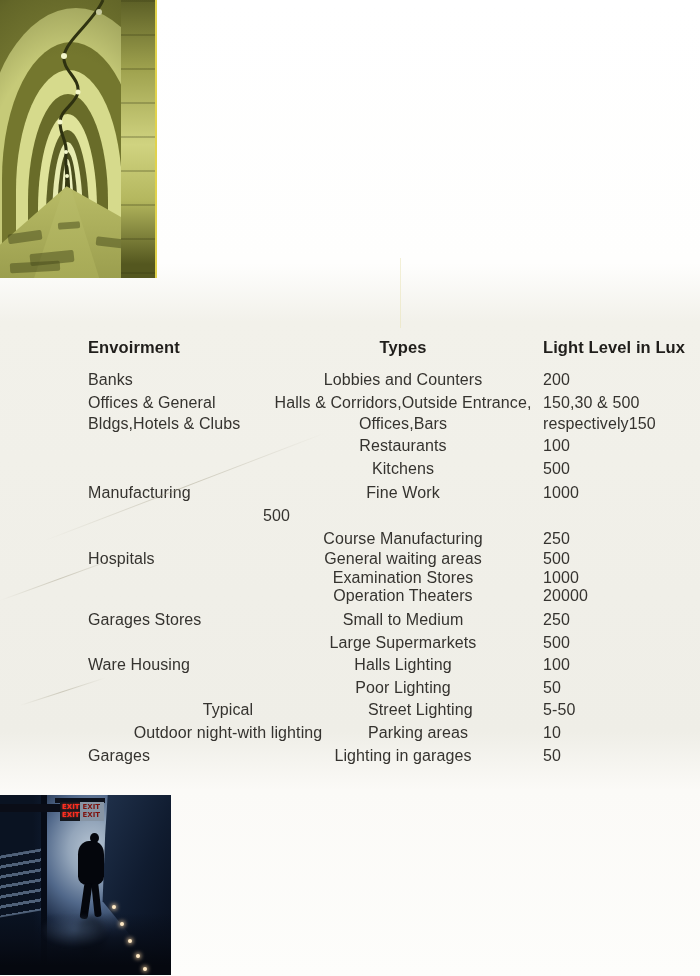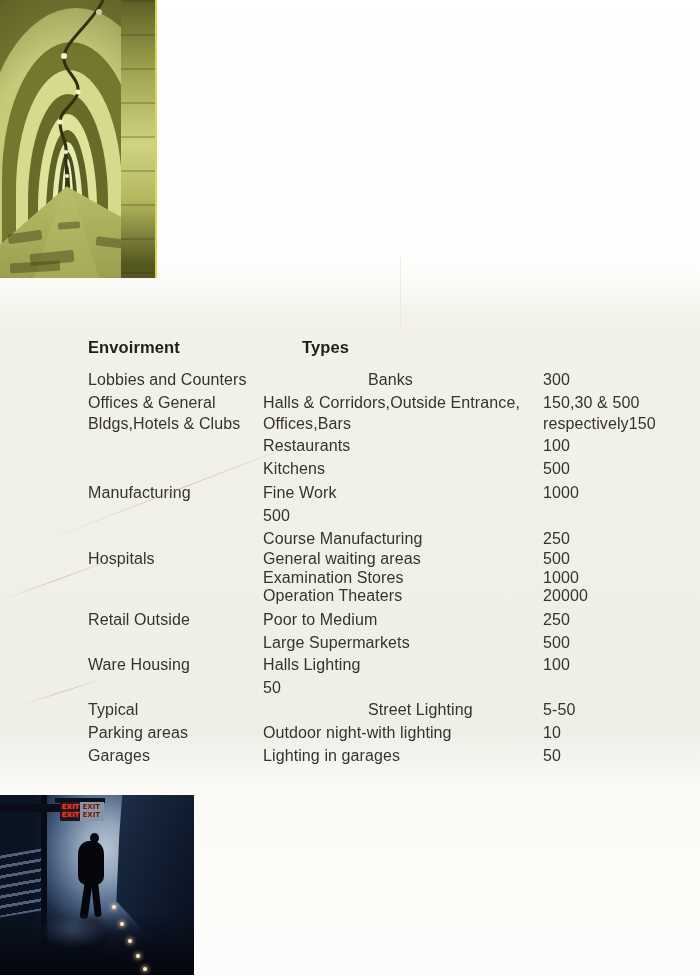--- a/index.html
+++ b/index.html
@@ -4,26 +4,26 @@
 <style>
   html,body{margin:0;padding:0;}
   .page{
     position:relative;width:700px;height:976px;overflow:hidden;
     font-family:"Liberation Sans", sans-serif;
     background:linear-gradient(180deg,#ffffff 0%,#fefefd 27%,#f2f1ea 33%,#efeee7 75%,#fbfaf7 81%,#fdfdfb 100%);
   }
 
   
   .light-table{position:absolute;left:88px;top:337px;width:600px;color:#35332f;letter-spacing:.1px;}
-  .thead{display:flex;font-weight:bold;font-size:16.5px;color:#201e1b;margin-bottom:11px;line-height:21px;gap:39px;}
+  .thead{display:flex;font-weight:bold;font-size:16.5px;color:#201e1b;margin-bottom:11px;line-height:21px;}
   .trow{display:flex;font-size:16px;line-height:21px;margin-bottom:1.6px;align-items:flex-start;}
   .trow.tight{line-height:18.2px;margin-bottom:0;}
   .cell{white-space:pre-line;}
   .c-env{width:175px;}
-  .c-type{width:280px;}
+  .c-type{width:280px;text-align:center;}
   .c-lux{flex:1;}
   .trows > .trow:nth-child(4){margin-top:2px;}
   .trows > .trow:nth-child(5){margin-top:3px;}
   .trows > .trow:nth-child(6){margin-top:2px;}
   .trows > .trow:nth-child(11){margin-top:4px;}
 
   
   .photo-tunnel{position:absolute;left:0;top:0;width:157px;height:278px;overflow:hidden;
     background:#787b33;border-right:2px solid #e0d24c;box-sizing:border-box;}
   .arch{position:absolute;border-radius:50% 50% 0 0 / 58% 58% 0 0;}
@@ -51,21 +51,21 @@
   .p2{left:30px;top:252px;width:44px;height:12px;transform:rotate(-6deg);}
   .p3{left:96px;top:238px;width:30px;height:9px;transform:rotate(7deg);}
   .p4{left:58px;top:222px;width:22px;height:7px;transform:rotate(-4deg);}
   .p5{left:10px;top:262px;width:50px;height:10px;transform:rotate(-3deg);}
   .pillar{position:absolute;right:0;top:0;width:34px;height:278px;
     background:repeating-linear-gradient(180deg, rgba(50,52,16,.25) 0 2px, rgba(0,0,0,0) 2px 34px),
       linear-gradient(180deg,#5c5f26 0%,#9fa24e 25%,#d0d380 52%,#b4b75e 72%,#54571f 95%);}
 
   
   .photo-exit{position:absolute;left:0;top:795px;width:171px;height:180px;overflow:hidden;
-    background:radial-gradient(ellipse 95px 110px at 54% 30%, #b7c5d3 0%, #93a5ba 25%, #51688a 52%, #1d2c46 78%, #0c1526 100%);padding-left:23px;}
+    background:radial-gradient(ellipse 95px 110px at 54% 30%, #b7c5d3 0%, #93a5ba 25%, #51688a 52%, #1d2c46 78%, #0c1526 100%);}
   .stairs{position:absolute;left:0;top:0;width:47px;height:100%;
     background:linear-gradient(90deg,#0a1322 70%,#0e1a2e 100%);}
   .slats{position:absolute;left:0;top:57px;width:41px;height:62px;transform:skewY(-10deg);
     background:repeating-linear-gradient(180deg, rgba(125,148,178,.6) 0 3px, rgba(10,16,30,.15) 3px 10px);}
   .rail{position:absolute;left:41px;top:0;width:6px;height:100%;background:#060b16;}
   .exit-wall{position:absolute;inset:0;
     clip-path:polygon(63% 0,100% 0,100% 100%,95% 100%,60% 59%,61.5% 22%);
     background:linear-gradient(115deg,#3a4f70 0%,#22344f 35%,#101c30 70%,#070d1a 100%);}
   .beam1{position:absolute;left:0;top:9px;width:64px;height:8px;background:#0a0d17;}
   .beam2{position:absolute;left:55px;top:3px;width:50px;height:5px;background:#0c101b;}
@@ -133,26 +133,27 @@
     <div class="patch p3"></div>
     <div class="patch p4"></div>
     <div class="patch p5"></div>
     <div class="pillar"></div>
   </div>
 
   <div class="light-table">
     <div class="thead">
       <div class="cell c-env">Envoirment</div>
       <div class="cell c-type">Types</div>
+      <div class="cell c-lux">Light Level in Lux</div>
     </div>
     <div class="trows">
         <div class="trow">
+          <div class="cell c-env">Banks</div>
           <div class="cell c-type">Lobbies and Counters</div>
-          <div class="cell c-env">Banks</div>
-          <div class="cell c-lux">300</div>
+          <div class="cell c-lux">200</div>
         </div>
         <div class="trow">
           <div class="cell c-env">Offices &amp; General
 Bldgs,Hotels &amp; Clubs</div>
           <div class="cell c-type">Halls &amp; Corridors,Outside Entrance,
 Offices,Bars</div>
           <div class="cell c-lux">150,30 &amp; 500
 respectively150</div>
         </div>
         <div class="trow">
@@ -188,46 +189,47 @@
           <div class="cell c-env"></div>
           <div class="cell c-type">Examination Stores</div>
           <div class="cell c-lux">1000</div>
         </div>
         <div class="trow tight">
           <div class="cell c-env"></div>
           <div class="cell c-type">Operation Theaters</div>
           <div class="cell c-lux">20000</div>
         </div>
         <div class="trow">
-          <div class="cell c-env">Retail Outside</div>
-          <div class="cell c-type">Poor to Medium</div>
+          <div class="cell c-env">Garages Stores</div>
+          <div class="cell c-type">Small to Medium</div>
           <div class="cell c-lux">250</div>
         </div>
         <div class="trow">
           <div class="cell c-env"></div>
           <div class="cell c-type">Large Supermarkets</div>
           <div class="cell c-lux">500</div>
         </div>
         <div class="trow">
           <div class="cell c-env">Ware Housing</div>
           <div class="cell c-type">Halls Lighting</div>
           <div class="cell c-lux">100</div>
         </div>
         <div class="trow">
           <div class="cell c-env"></div>
+          <div class="cell c-type">Poor Lighting</div>
           <div class="cell c-lux">50</div>
         </div>
         <div class="trow">
           <div class="cell c-type">Typical</div>
           <div class="cell c-env">Street Lighting</div>
           <div class="cell c-lux">5-50</div>
         </div>
         <div class="trow">
+          <div class="cell c-type">Outdoor night-with lighting</div>
           <div class="cell c-env">Parking areas</div>
-          <div class="cell c-type">Outdoor night-with lighting</div>
           <div class="cell c-lux">10</div>
         </div>
         <div class="trow">
           <div class="cell c-env">Garages</div>
           <div class="cell c-type">Lighting in garages</div>
           <div class="cell c-lux">50</div>
         </div>
       </div>
   </div>
 

